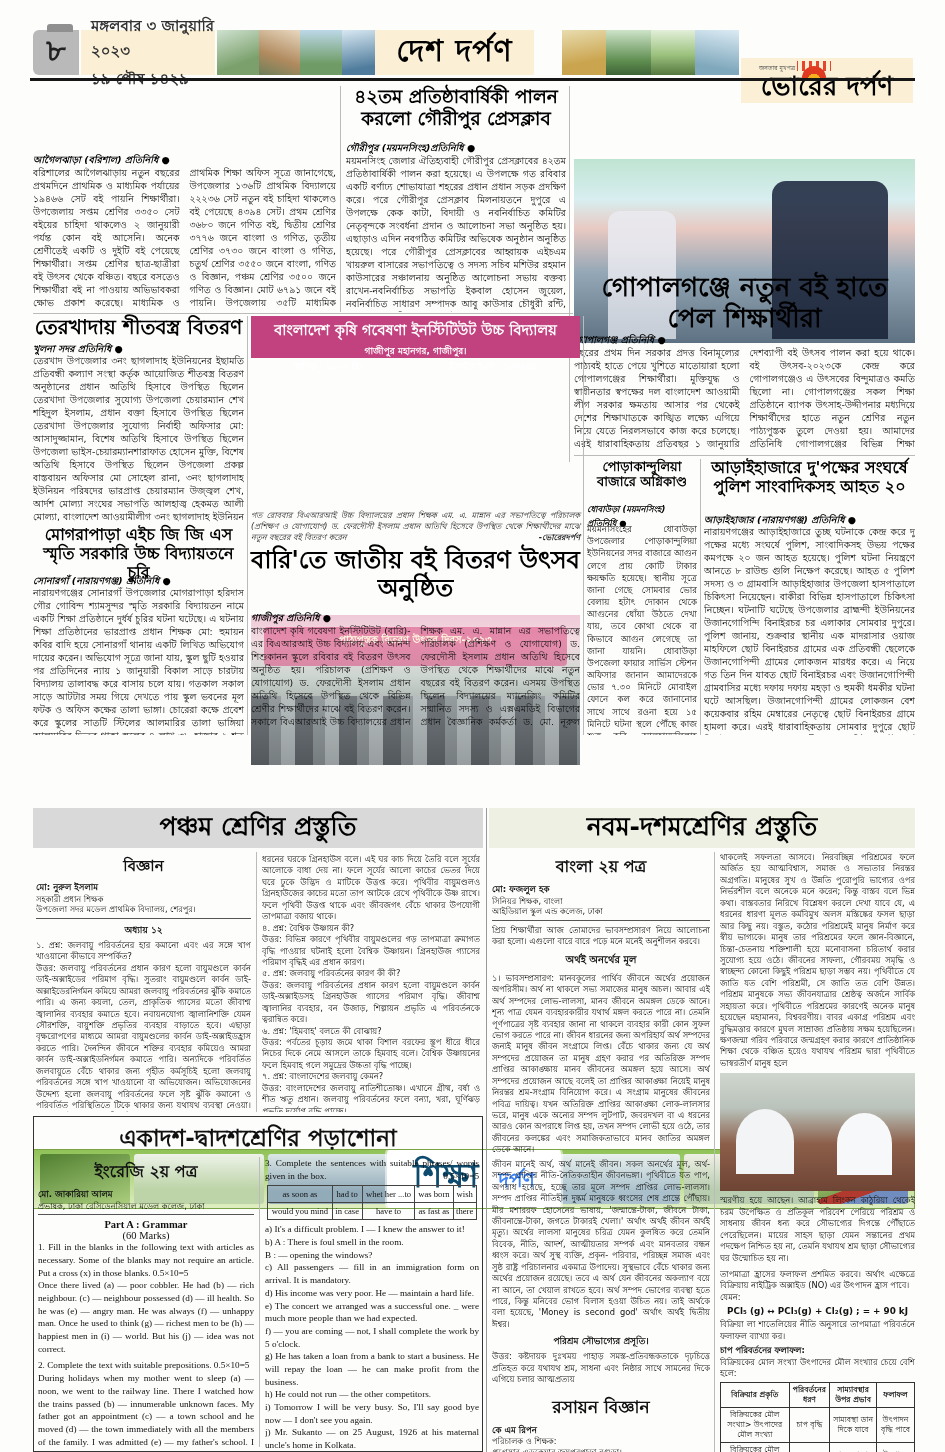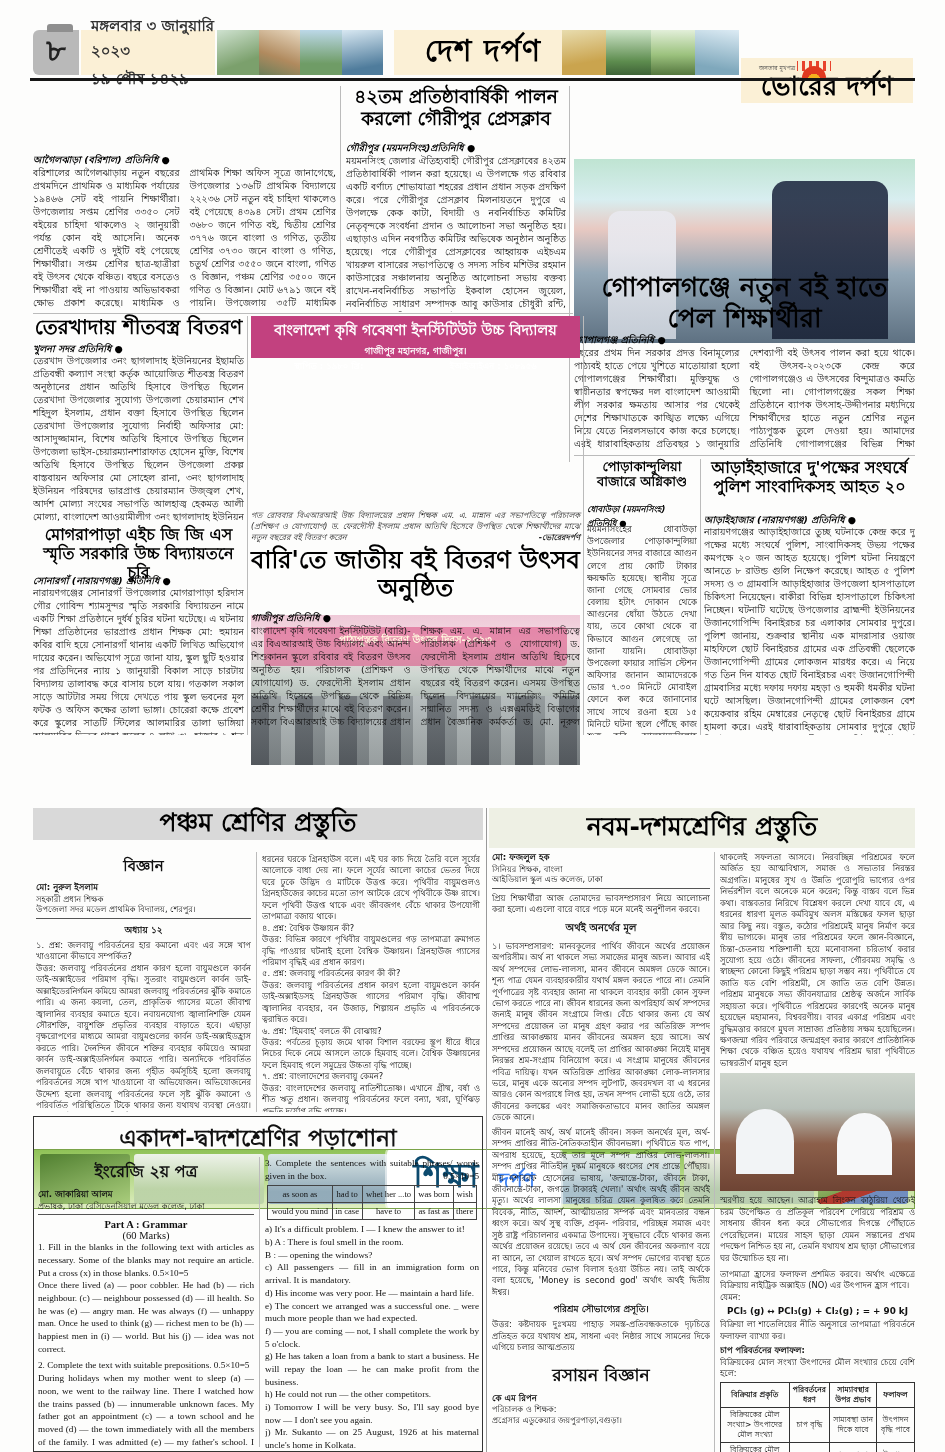--- a/index.html
+++ b/index.html
@@ -90,21 +90,21 @@
   <div class="abs cream datebox" style="left:81px;top:30px;width:134px;height:45px;">
     <div>মঙ্গলবার ৩ জানুয়ারি ২০২৩</div>
     <div>১৯ পৌষ ১৪২৯</div>
   </div>
   <div class="abs strip" style="left:217px;top:30px;width:166px;height:45px;">
     <i style="background:linear-gradient(160deg,#cfe2d0,#7ba06c 70%);"></i>
     <i style="background:linear-gradient(200deg,#e8d8c0,#b08a5e 60%,#6c7f5a);"></i>
     <i style="background:linear-gradient(180deg,#bcd8e8,#6f9c66 75%);"></i>
     <i style="background:linear-gradient(170deg,#d8e8f2,#4f7c9c 80%);"></i>
   </div>
-  <div class="abs cream masthead" style="left:394px;top:30px;width:178px;height:45px;">
+  <div class="abs cream masthead" style="left:375px;top:30px;width:159px;height:45px;">
     <span>দেশ দর্পণ</span>
   </div>
   <div class="abs strip" style="left:562px;top:30px;width:177px;height:45px;">
     <i style="background:linear-gradient(170deg,#e8dcae,#caa44e 70%);"></i>
     <i style="background:linear-gradient(180deg,#cde4c8,#5d8c4e 70%,#3f6338);"></i>
     <i style="background:linear-gradient(180deg,#e2efd9,#9cc27e 55%,#55773f);"></i>
     <i style="background:linear-gradient(190deg,#dcebf4,#7fa8bc 80%);"></i>
   </div>
   <div class="abs cream brandbox" style="left:741px;top:30px;width:172px;height:45px;margin-top:28px;">
     <span class="brand-tag">জনতার মুখপত্র</span>
@@ -179,21 +179,21 @@
     <i class="seg" style="left:100px;width:130px;background:linear-gradient(180deg,#f2f5f0,#bcd3a8 70%);"></i>
     <i class="seg" style="left:234px;width:120px;background:linear-gradient(180deg,#dfe8ee,#8fa8ba 75%);"></i>
     <i class="seg" style="right:234px;width:120px;background:linear-gradient(180deg,#eef3f6,#a8bfce 75%);"></i>
     <i class="seg" style="right:100px;width:130px;background:linear-gradient(180deg,#f4f2ec,#b8ccb0 70%);"></i>
     <i class="seg" style="right:6px;width:90px;background:linear-gradient(160deg,#c8e0a8,#7ba04e 55%,#b03028 56% 70%,#6c88c0 71%);"></i>
     <div class="edu-title">
       <b>শিক্ষা</b><span>দর্পণ</span>
     </div>
   </div>
 
-  <div class="abs sec-hdr" style="left:33px;top:808px;width:450px;height:32px;background:#d9d9d9;">
+  <div class="abs sec-hdr" style="left:33px;top:808px;width:450px;height:40px;background:#d9d9d9;">
     <span>পঞ্চম শ্রেণির প্রস্তুতি</span>
   </div>
   <div class="abs sec-hdr" style="left:489px;top:808px;width:426px;height:40px;background:#eef0e4;">
     <span>নবম-দশমশ্রেণির প্রস্তুতি</span>
   </div>
   <div class="abs vr" style="left:486px;top:808px;height:644px;background:#999;"></div>
 
   <div class="abs" style="left:36px;top:852px;width:215px;height:260px;overflow:hidden;">
     <div class="subj">বিজ্ঞান</div>
     <div class="auth">মো: নুরুল ইসলাম</div>
@@ -268,20 +268,21 @@
 f) — you are coming — not, I shall complete the work by 5 o'clock.
 g) He has taken a loan from a bank to start a business. He will repay the loan — he can make profit from the business.
 h) He could not run — the other competitors.
 i) Tomorrow I will be very busy. So, I'll say good bye now — I don't see you again.
 j) Mr. Sukanto — on 25 August, 1926 at his maternal uncle's home in Kolkata.</div>
 
     </div>
   </div>
 
   <div class="abs" style="left:492px;top:852px;width:218px;height:600px;overflow:hidden;">
+    <div class="subj" style="font-size:16px;">বাংলা ২য় পত্র</div>
     <div class="auth">মো: ফজলুল হক</div>
     <div class="auth-sub">সিনিয়র শিক্ষক, বাংলা</div>
     <div class="auth-sub">আইডিয়াল স্কুল এন্ড কলেজ, ঢাকা</div>
     <hr class="authsep">
     <div class="qa">প্রিয় শিক্ষার্থীরা আজ তোমাদের ভাবসম্প্রসারণ নিয়ে আলোচনা করা হলো। এগুলো বারে বারে পড়ে মনে মনেই অনুশীলন করবে।</div>
     <div class="chapter" style="font-size:10px;margin:4px 0;">অর্থই অনর্থের মূল</div>
     <div class="qa">১। ভাবসম্প্রসারণ: মানবকূলের পার্থিব জীবনে অর্থের প্রয়োজন অপরিসীম। অর্থ না থাকলে সভ্য সমাজের মানুষ অচল। আবার এই অর্থ সম্পদের লোভ-লালসা, মানব জীবনে অমঙ্গল ডেকে আনে। শূন্য পাত্র যেমন ব্যবহারকারীর যথার্থ মঙ্গল করতে পারে না। তেমনি পূর্ণপাত্রের সৃষ্ট ব্যবহার জানা না থাকলে ব্যবহার কারী কোন সুফল ভোগ করতে পারে না। জীবন ধারনের জন্য অপরিহার্য অর্থ সম্পদের জন্যই মানুষ জীবন সংগ্রামে লিপ্ত। বেঁচে থাকার জন্য যে অর্থ সম্পদের প্রয়োজন তা মানুষ গ্রহণ করার পর অতিরিক্ত সম্পদ প্রাপ্তির আকাঙ্ক্ষায় মানব জীবনের অমঙ্গল হয়ে আসে। অর্থ সম্পদের প্রয়োজন আছে বলেই তা প্রাপ্তির আকাঙ্ক্ষা নিয়েই মানুষ নিরন্তর শ্রম-সংগ্রাম বিনিয়োগ করে। এ সংগ্রাম মানুষের জীবনের পবিত্র দায়িত্ব। যখন অতিরিক্ত প্রাপ্তির আকাঙ্ক্ষা লোক-লালসার ভরে, মানুষ একে অন্যের সম্পদ লুটপাট, জবরদখল বা এ ধরনের আরও কোন অপরাধে লিপ্ত হয়, তখন সম্পদ লোভী হয়ে ওঠে, তার জীবনের কলঙ্কের এবং সমাজিকতাভাবে মানব জাতির অমঙ্গল ডেকে আনে।</div>
     <div class="qa" style="margin-top:3px;">জীবন মানেই অর্থ, অর্থ মানেই জীবন। সকল অনর্থের মূল, অর্থ-সম্পদ প্রাপ্তির নীতি-নৈতিকতাহীন জীবনভঙ্গা। পৃথিবীতে যত পাপ, অপরাধ হয়েছে, হচ্ছে তার মূলে সম্পদ প্রাপ্তির লোভ-লালসা। সম্পদ প্রাপ্তির নীতিহীন দুষ্কর্ম মানুষকে ধ্বংসের শেষ প্রান্তে পৌঁছায়। মীর মশাররফ হোসেনের ভাষায়, 'জন্মান্তে-টাকা, জীবনে টাকা, জীবনান্তে-টাকা, জগতে টাকারই খেলা।' অর্থাৎ অর্থই জীবন অর্থই মৃত্যু। অর্থের লালসা মানুষের চরিত্র যেমন কুলষিত করে তেমনি বিবেক, নীতি, আদর্শ, আত্মীয়তার সম্পর্ক এবং মানবতার বন্ধন ধ্বংস করে। অর্থ সুস্থ ব্যক্তি, প্রকৃন- পরিবার, পরিচ্ছন্ন সমাজ এবং সুষ্ঠ রাষ্ট্র পরিচালনার একমাত্র উপাদেয়। সুস্থভাবে বেঁচে থাকার জন্য অর্থের প্রয়োজন রয়েছে। তবে এ অর্থ যেন জীবনের অকল্যাণ বয়ে না আনে, তা খেয়াল রাখতে হবে। অর্থ সম্পদ ভোগের ব্যবস্থা হতে পারে, কিন্তু মনিবের ভোগ বিলাস হওয়া উচিত নয়। তাই অর্থকে বলা হয়েছে, 'Money is second god' অর্থাৎ অর্থই দ্বিতীয় ঈশ্বর।</div>
     <div class="chapter" style="font-size:9px;margin:4px 0 2px;">পরিশ্রম সৌভাগ্যের প্রসূতি।</div>
     <div class="qa">উত্তর: কষ্টদায়ক দুঃখময় পাহাড় সমস্ত-প্রতিবন্ধকতাকে দৃঢ়চিত্তে প্রতিহত করে যথাযথ শ্রম, সাধনা এবং নিষ্ঠার সাথে সামনের দিকে এগিয়ে চলার আত্মপ্রত্যয়</div>

